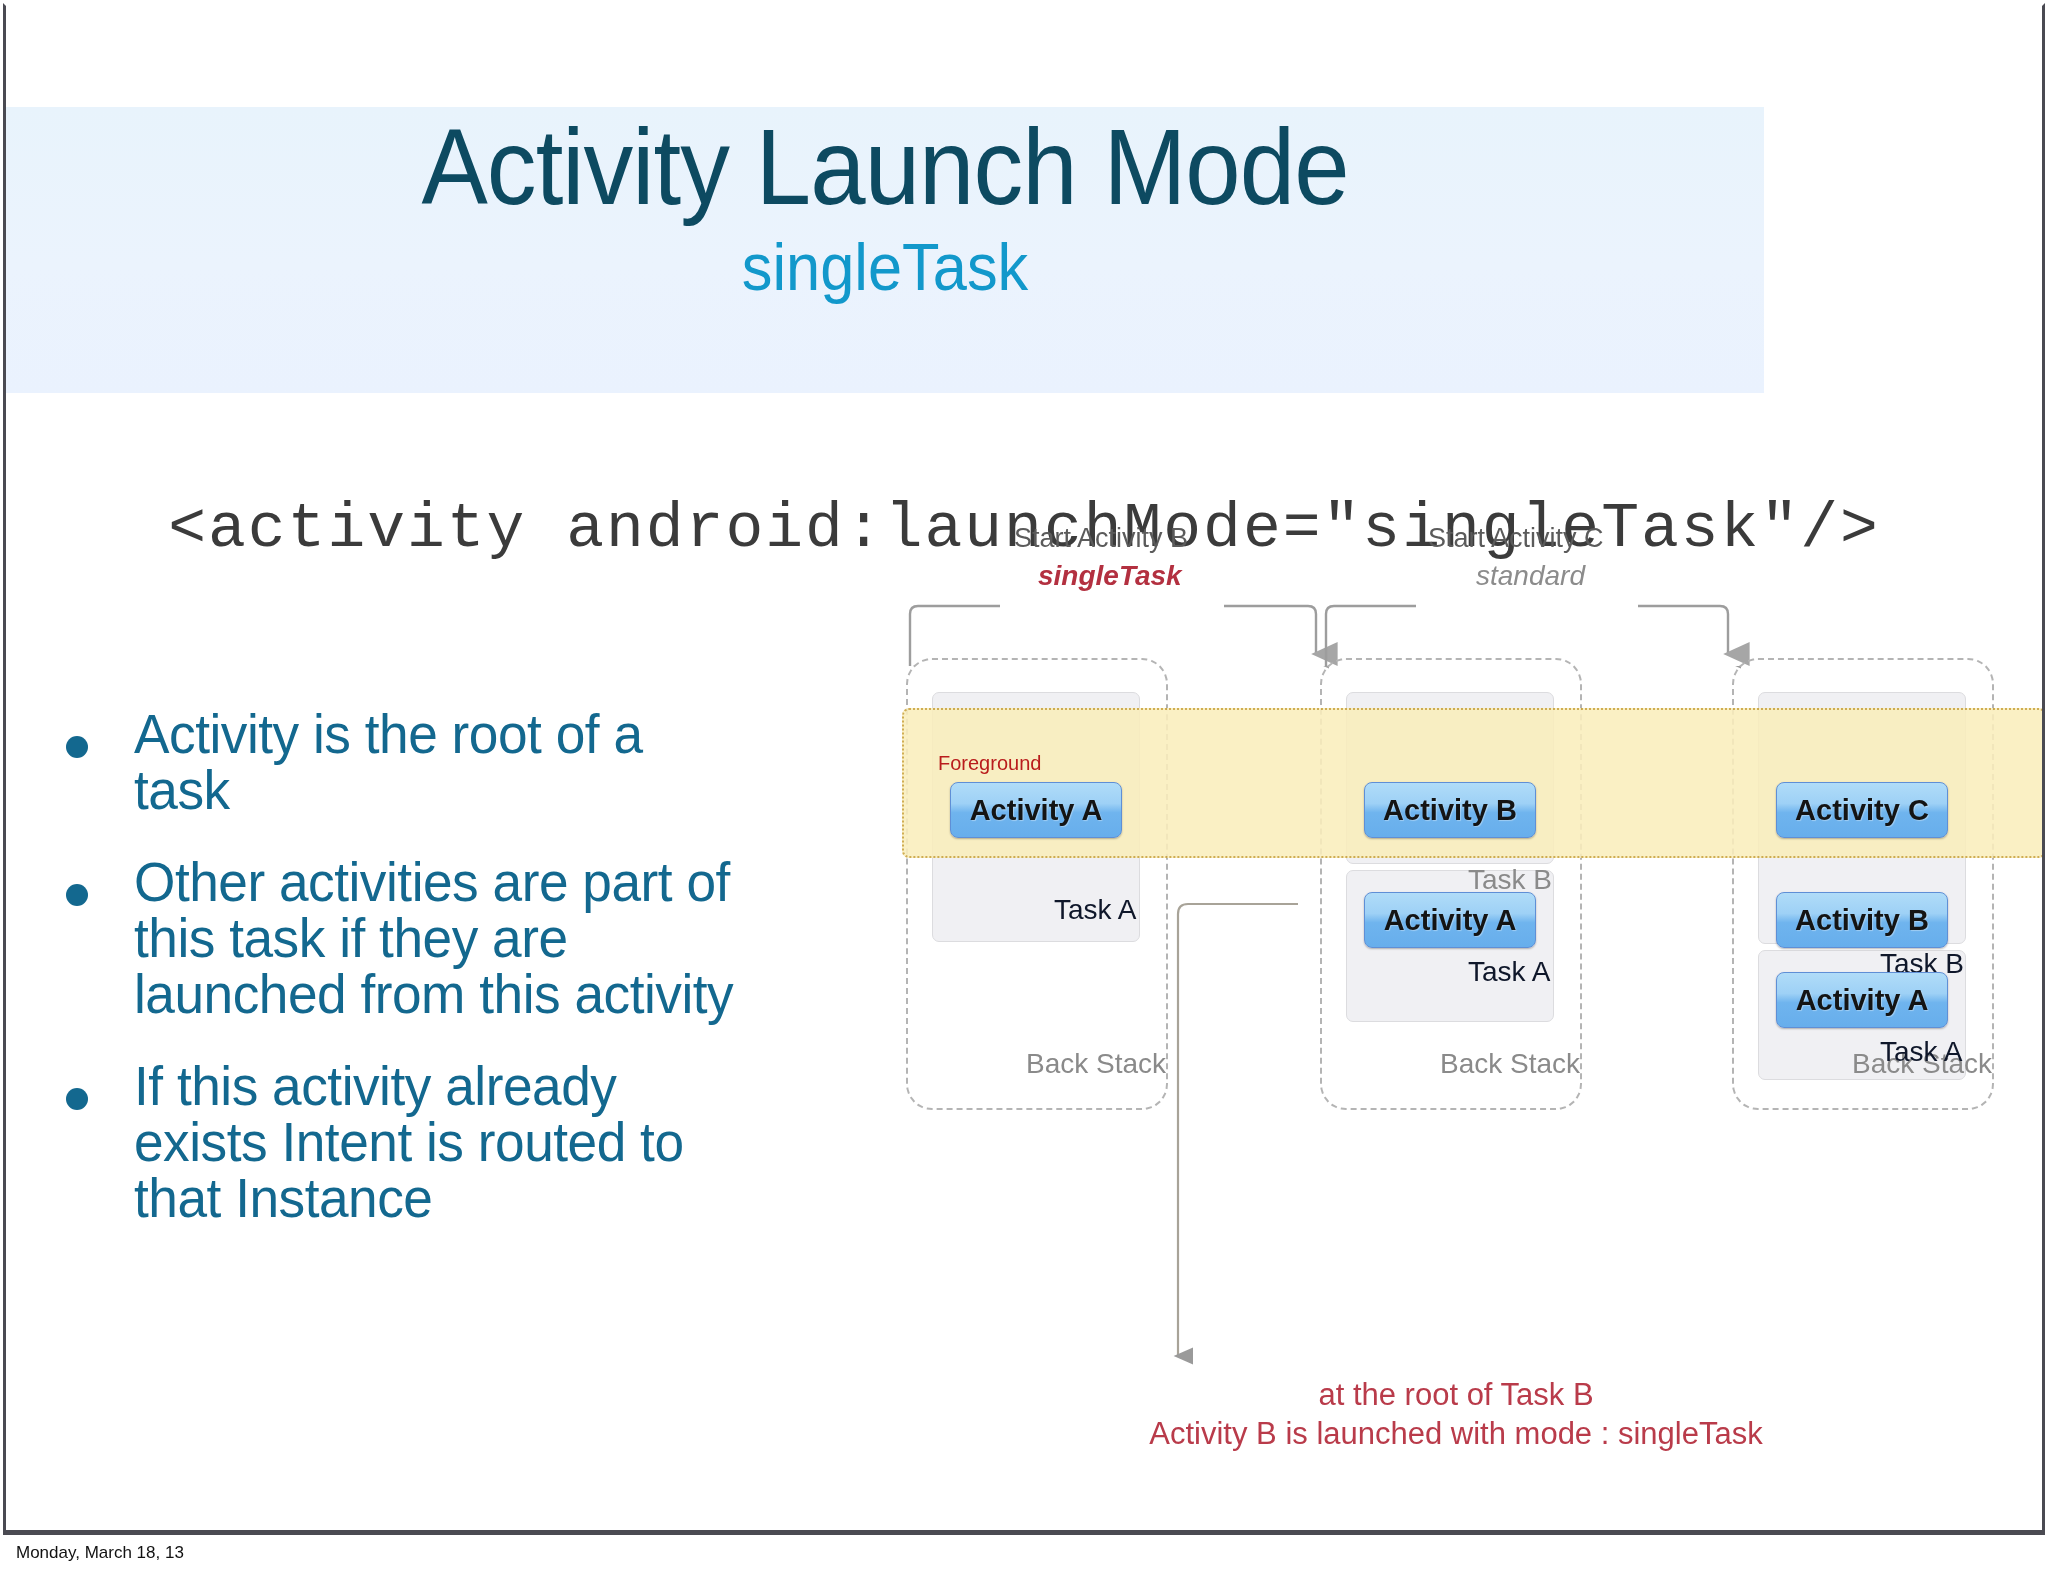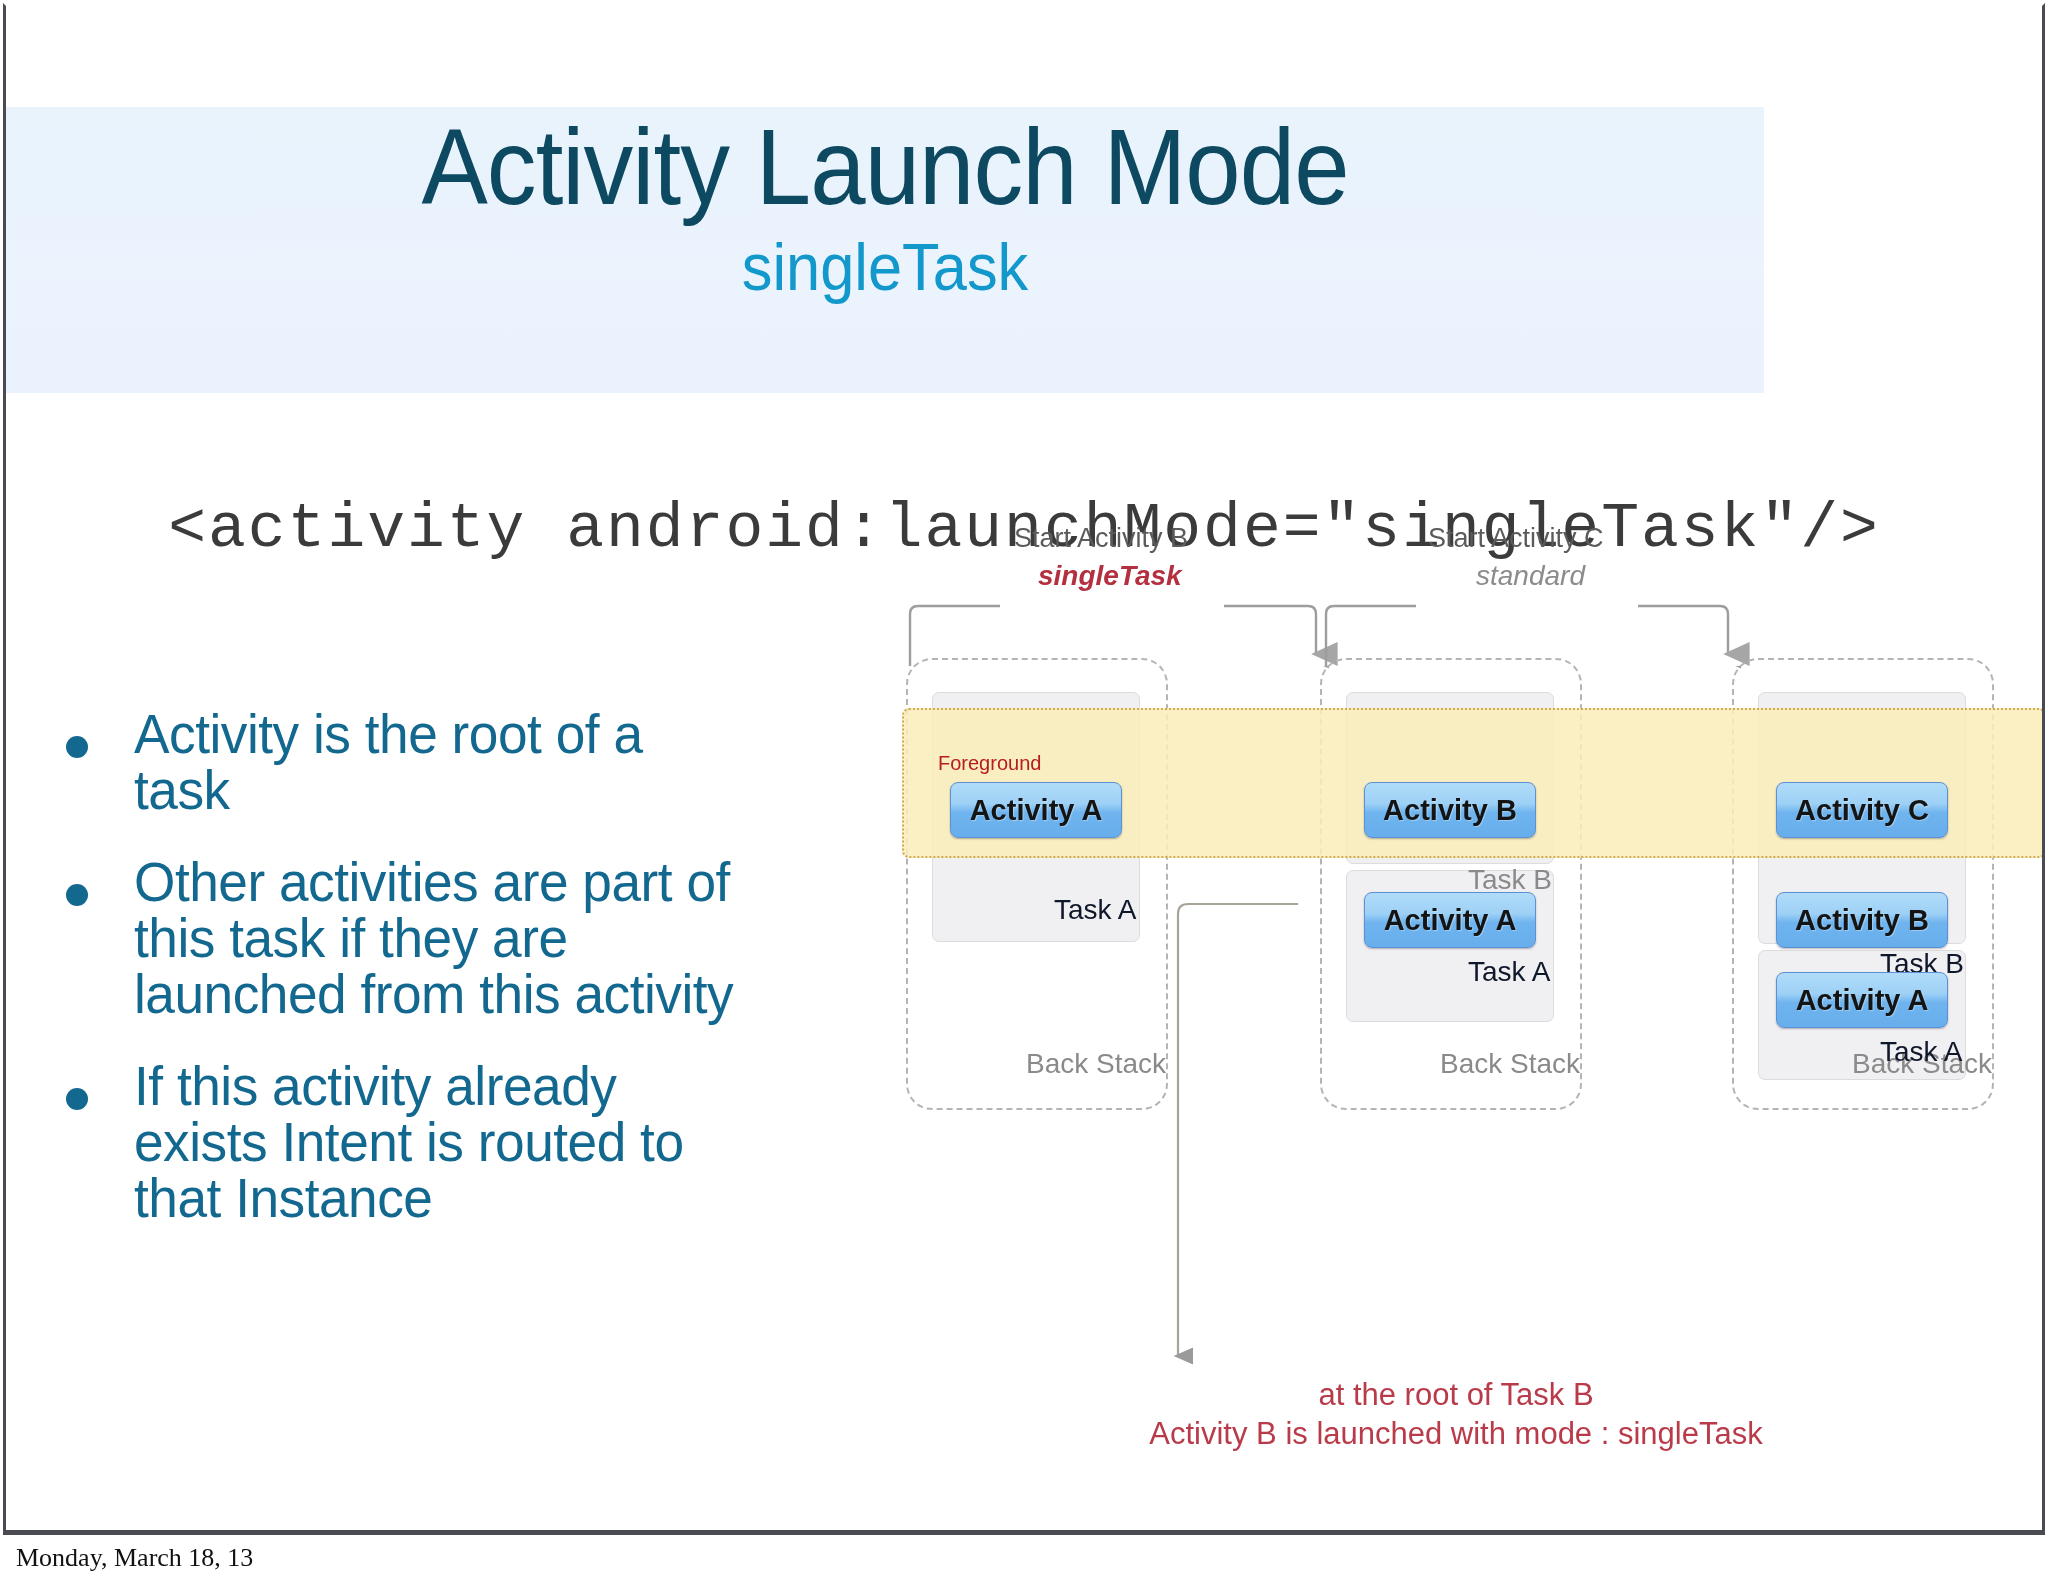--- a/index.html
+++ b/index.html
@@ -167,22 +167,22 @@
     font-family:"Liberation Sans", sans-serif;
     font-size:31px;
     line-height:1.25;
     color:#b93b4a;
   }
 
   
   .footer{
     position:absolute;
     left:16px; top:1543px;
-    font-family:Liberation Serif, serif;
-    font-size:26px;
+    font-family:Liberation Sans, sans-serif;
+    font-size:17px;
     color:#111111;
   }
 </style>
 </head>
 <body>
 
 <div class="slide">
 
   <div class="header-band"></div>
 

